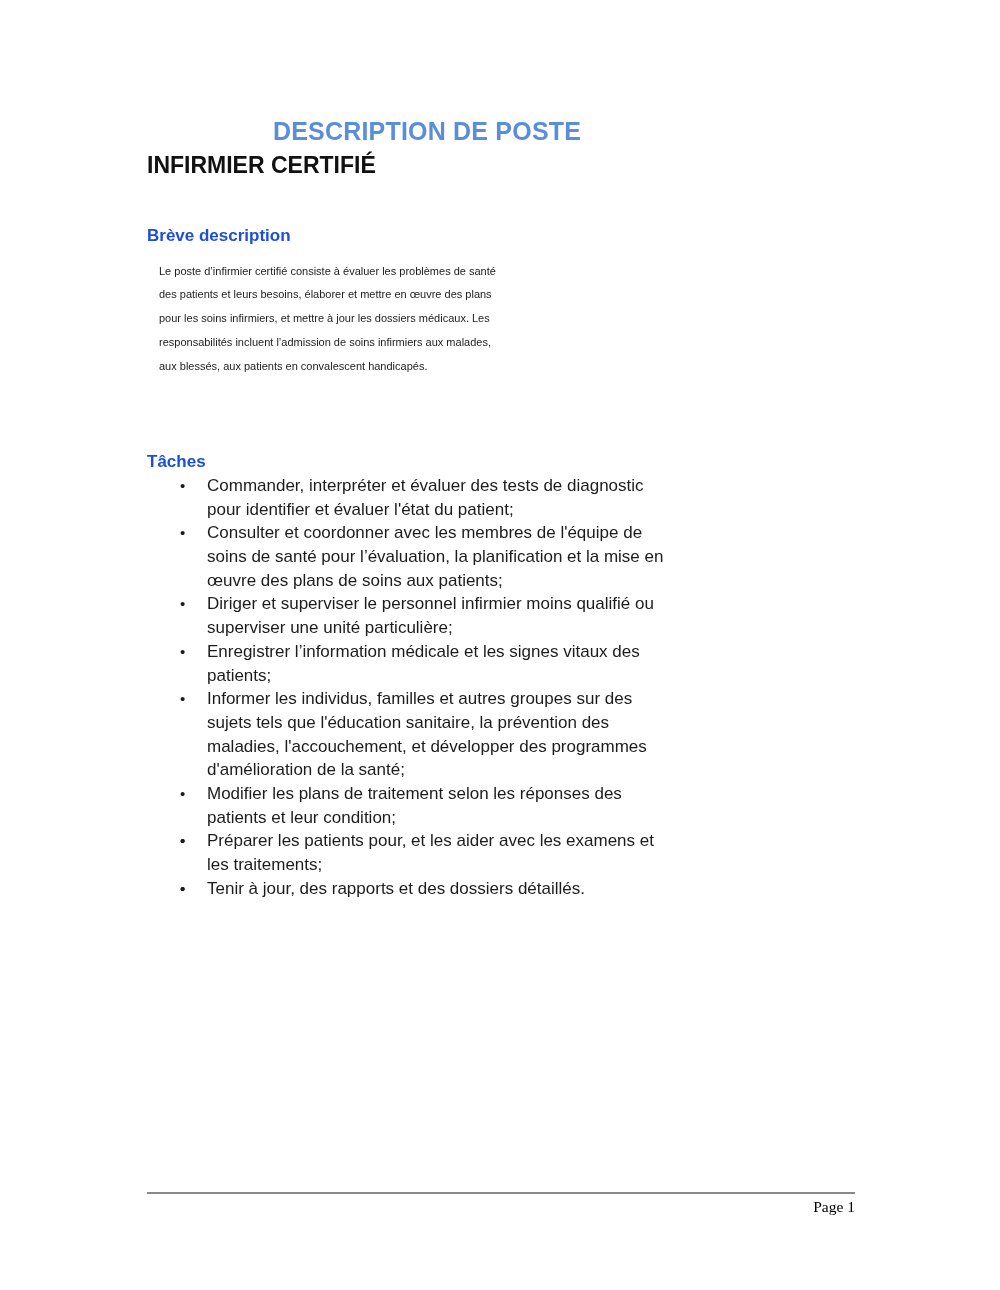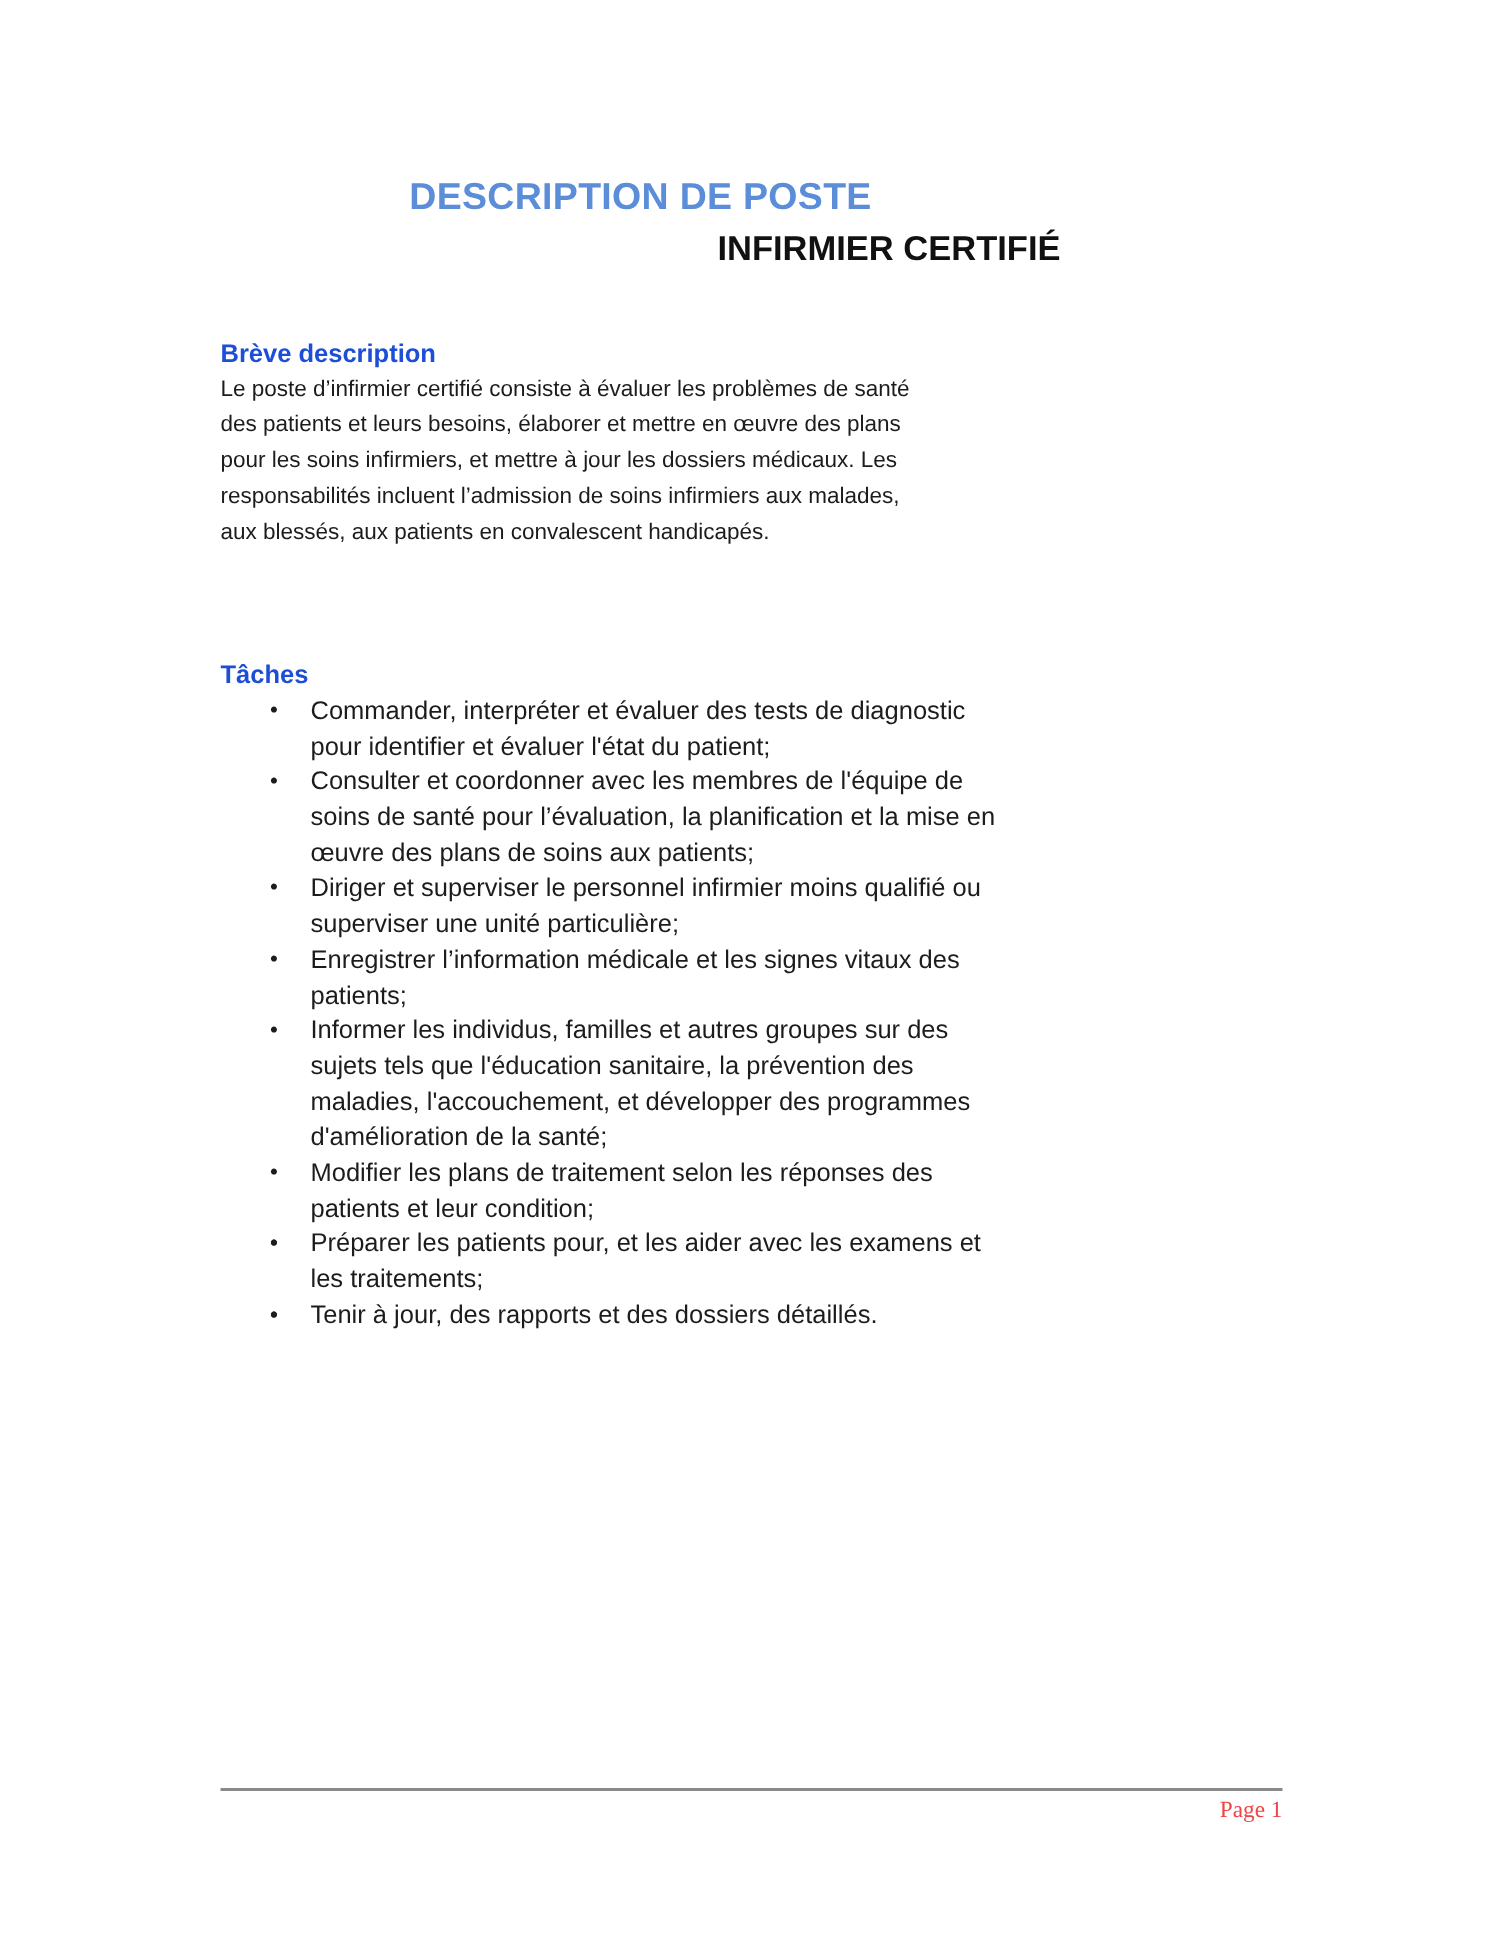--- a/index.html
+++ b/index.html
@@ -28,37 +28,37 @@
     line-height: 30px;
     font-weight: bold;
     text-align: center;
     letter-spacing: 0.2px;
   }
   h2.doc-subtitle {
     margin: 5px 0 0 0;
     font-size: 23px;
     line-height: 28px;
     font-weight: bold;
-    text-align: right;
+    text-align: left;
     color: #111111;
   }
   h3.section-heading {
     margin: 45px 0 0 0;
     font-size: 17px;
     line-height: 23.7px;
     font-weight: bold;
     color: #1d4ed8;
   }
   h3.tasks-heading-el {
     margin-top: 72px;
   }
   p.body-text {
-    margin: 0;
+    margin: 12px;
     width: 575px;
-    font-size: 15px;
+    font-size: 11px;
     line-height: 23.7px;
     white-space: pre-line;
   }
   .task-list {
     margin: 0;
     width: 575px;
   }
   .task {
     position: relative;
     padding-left: 60px;
@@ -85,21 +85,21 @@
   .footer-rule {
     height: 0;
     border-top: 2px solid #8a8a8a;
   }
   .page-number {
     padding-top: 4px;
     text-align: right;
     font-family: "Liberation Serif", serif;
     font-size: 15.5px;
     line-height: 18px;
-    color: #ef4444;
+    color: #000000;
   }
 </style>
 </head>
 <body>
 
 <div class="page">
   <div class="content">
 
     <h1 class="doc-title" style="color: rgb(91, 141, 217);">DESCRIPTION DE POSTE</h1>
     <h2 class="doc-subtitle">INFIRMIER CERTIFIÉ</h2>

